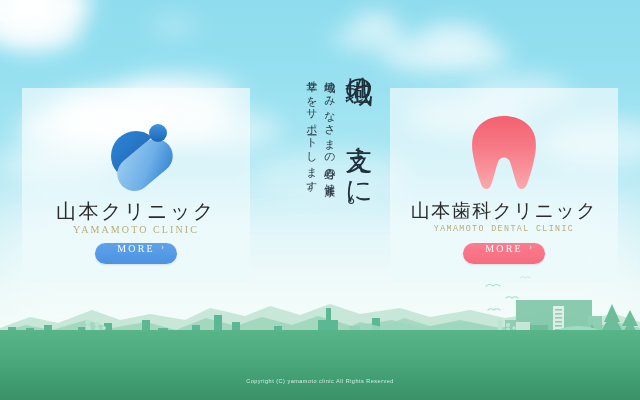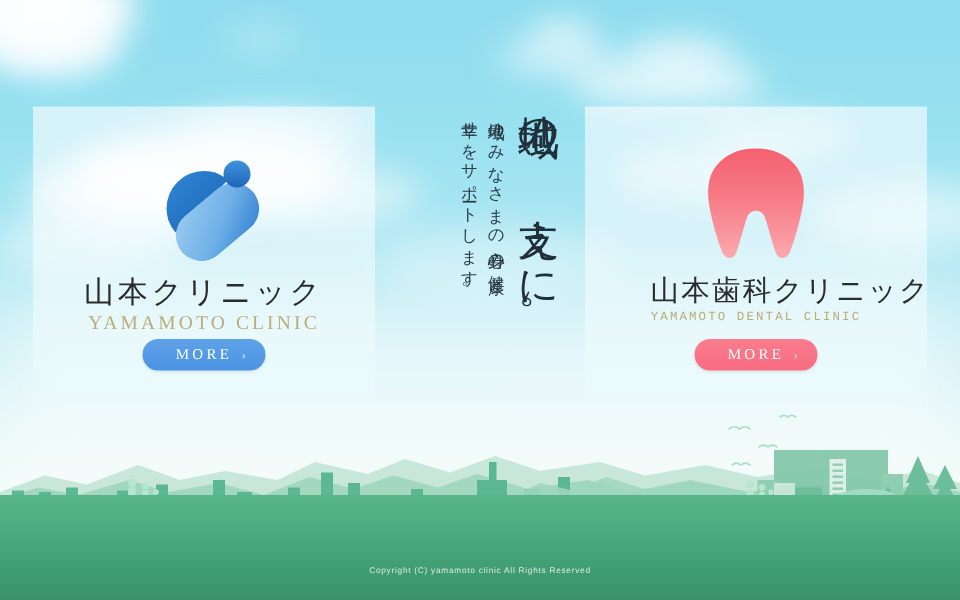--- a/index.html
+++ b/index.html
@@ -53,21 +53,21 @@
   }
   .scenery {
     position: absolute;
     left: 0; top: 270px;
     width: 640px; height: 75px;
   }
 
   
   .card {
     position: absolute;
-    top: 71px;
+    top: 88px;
     width: 228px;
     height: 194px;
     background: linear-gradient(to bottom,
         rgba(255,255,255,0.60) 0%,
         rgba(255,255,255,0.50) 45%,
         rgba(234,250,252,0.62) 100%);
     box-sizing: border-box;
     padding-left: 17px;
   }
   .card.left  { left: 22px; }
@@ -86,27 +86,27 @@
     position: absolute;
     left: 0; top: 110px;
     width: 100%;
     text-align: center;
     font-size: 20px;
     letter-spacing: 2.5px;
     color: #2b2b2b;
     font-family: "Liberation Serif", "DejaVu Serif", serif;
     white-space: nowrap;
   }
-  .card.right .clinic-name { font-size: 19px; letter-spacing: 1.5px; margin-left: 23px; }
+  .card.right .clinic-name { font-size: 19px; letter-spacing: 1.5px; }
   .clinic-name-en {
     position: absolute;
     left: 0; top: 136px;
     width: 100%;
     text-align: center;
-    font-size: 13px;
+    font-size: 10px;
     letter-spacing: 2.1px;
     color: #b9ad7a;
     font-family: "Liberation Serif", "DejaVu Serif", serif;
     white-space: nowrap;
   }
   .card.right .clinic-name-en { font-size: 8.3px; letter-spacing: 1.4px; font-family: Liberation Mono, monospace; }
 
   .more-btn {
     position: absolute;
     left: 50%;
@@ -114,21 +114,21 @@
     transform: translateX(-50%);
     width: 82px;
     height: 21px;
     border-radius: 11px;
     border: none;
     color: #ffffff;
     font-size: 10px;
     letter-spacing: 2.2px;
     font-family: "Liberation Serif", "DejaVu Serif", serif;
     display: flex;
-    align-items: center;
+    align-items: flex-start;
     justify-content: center;
     cursor: pointer;
     padding: 0;
     box-shadow: 0 1px 2px rgba(0,0,0,0.10);
   }
   .more-btn.blue { background: linear-gradient(to bottom, #5fa2e8, #4a93e2); }
   .more-btn.pink { background: linear-gradient(to bottom, #fa7d8e, #f86b80); }
   .more-btn .label { display: inline-block; }
   .more-btn .chev {
     position: absolute;

